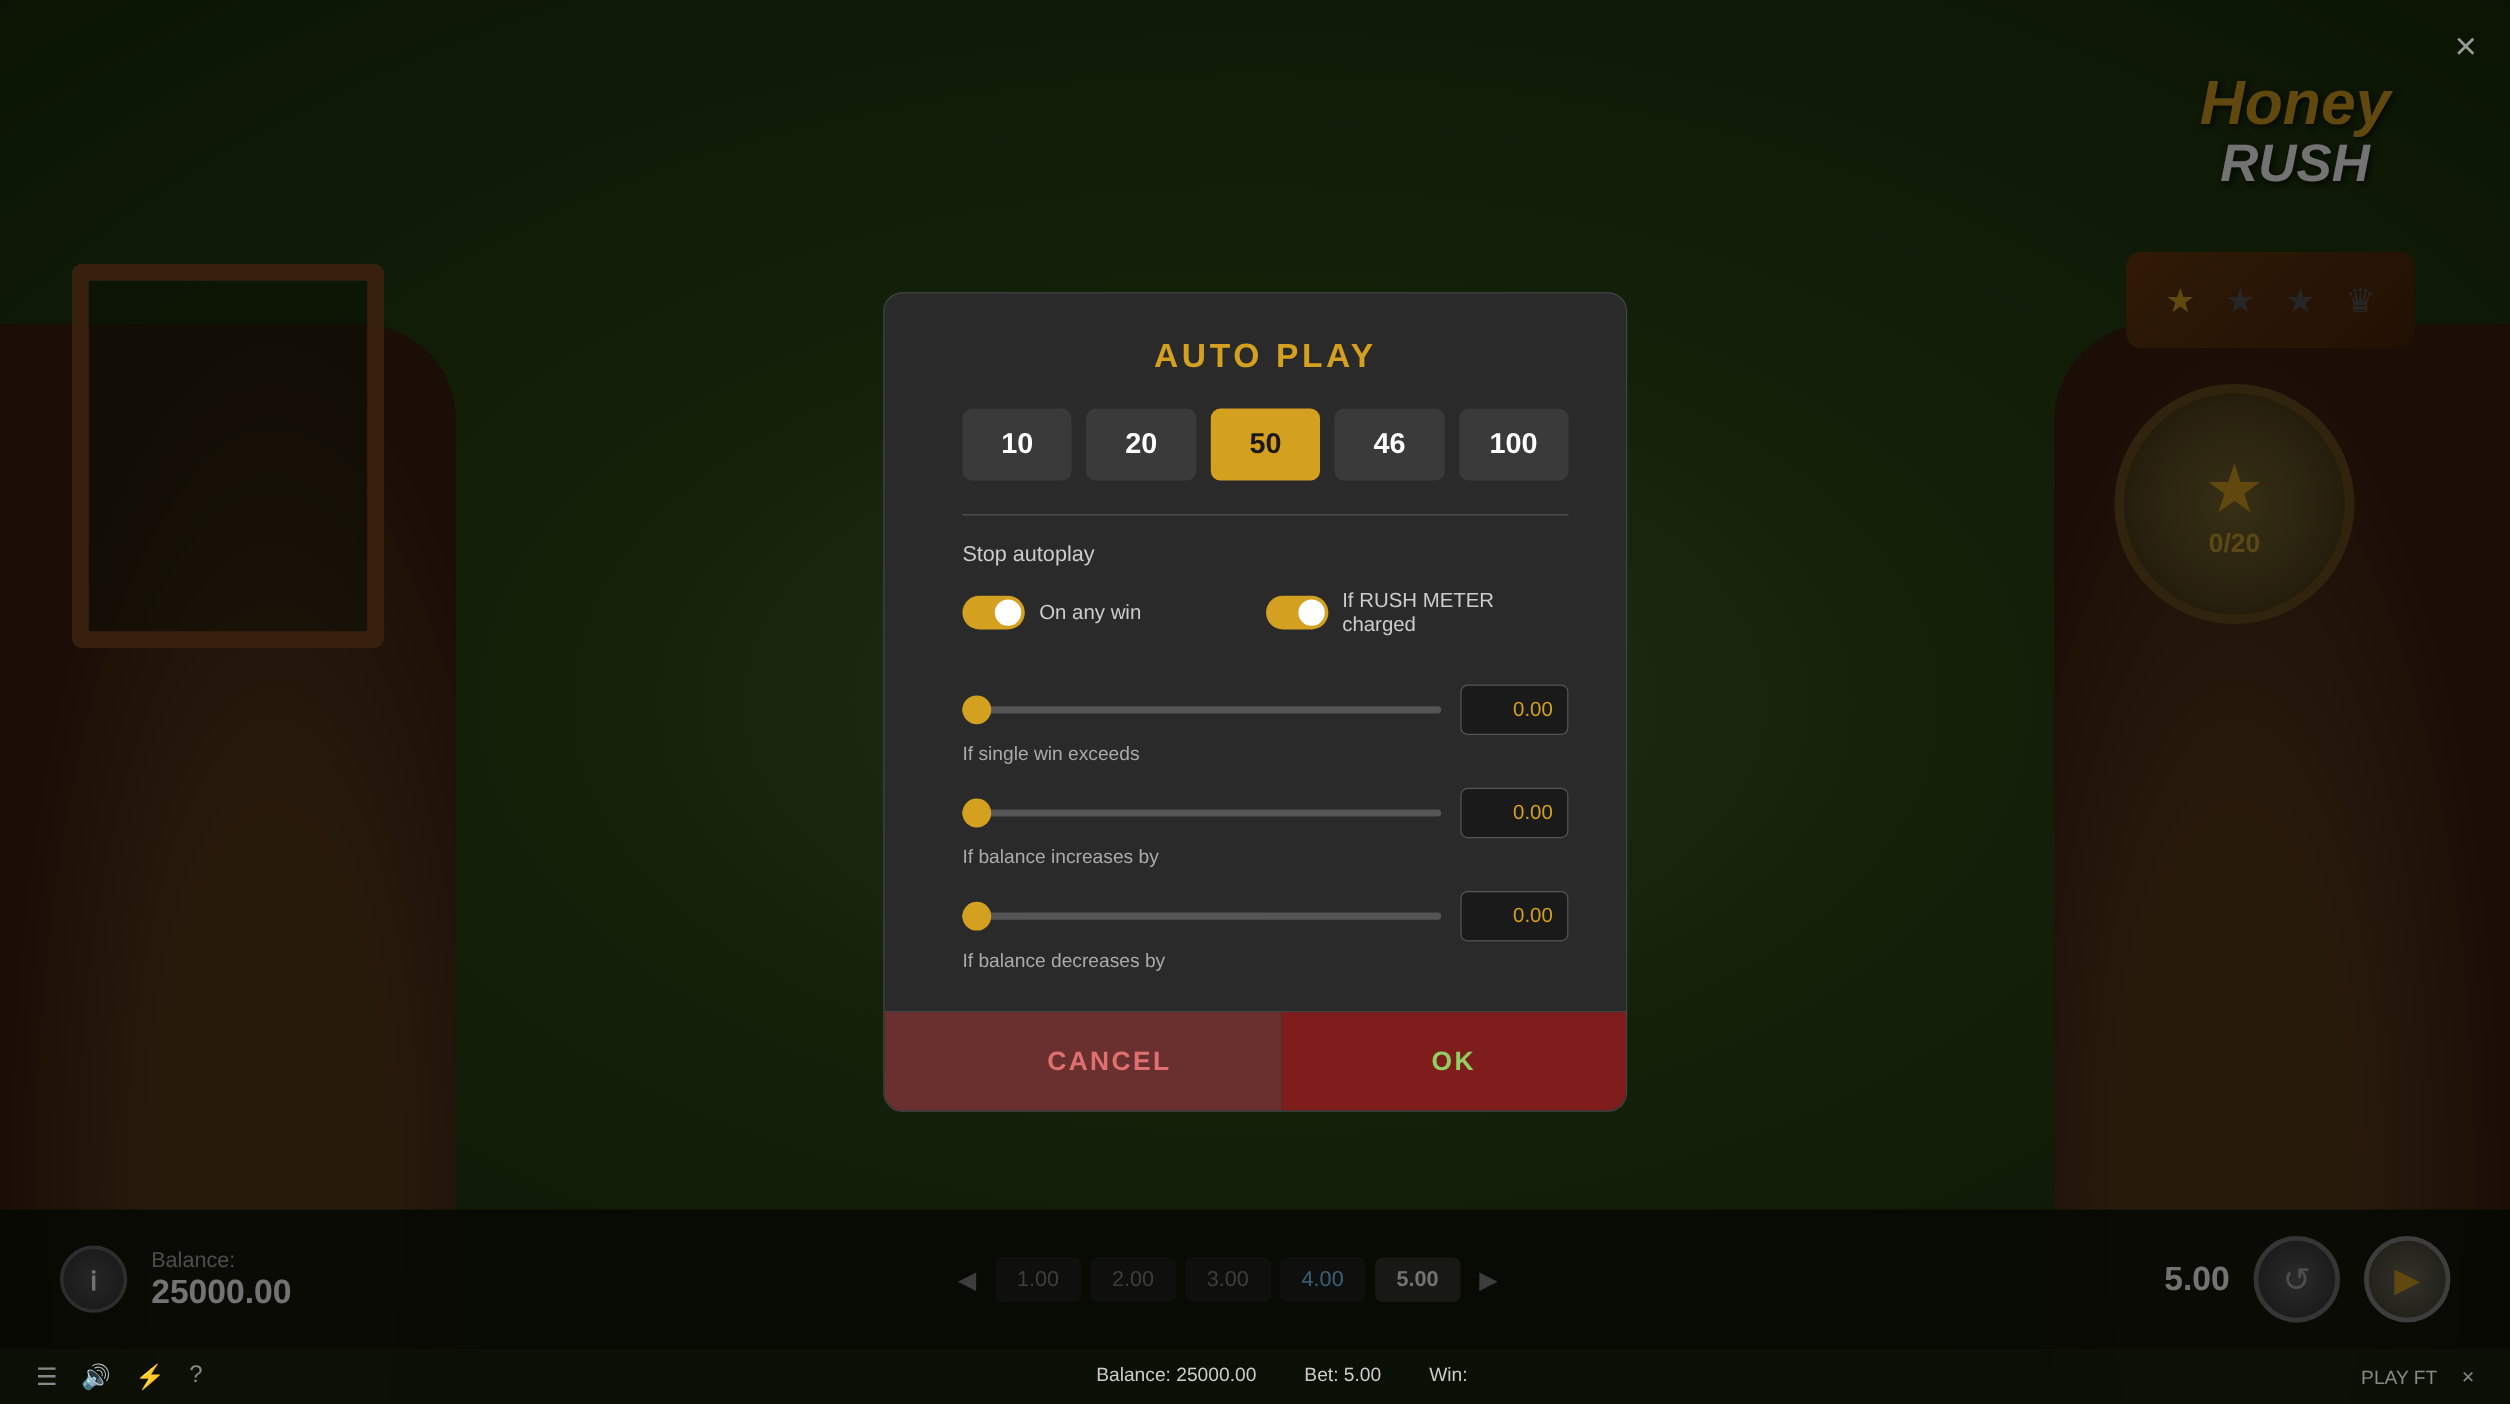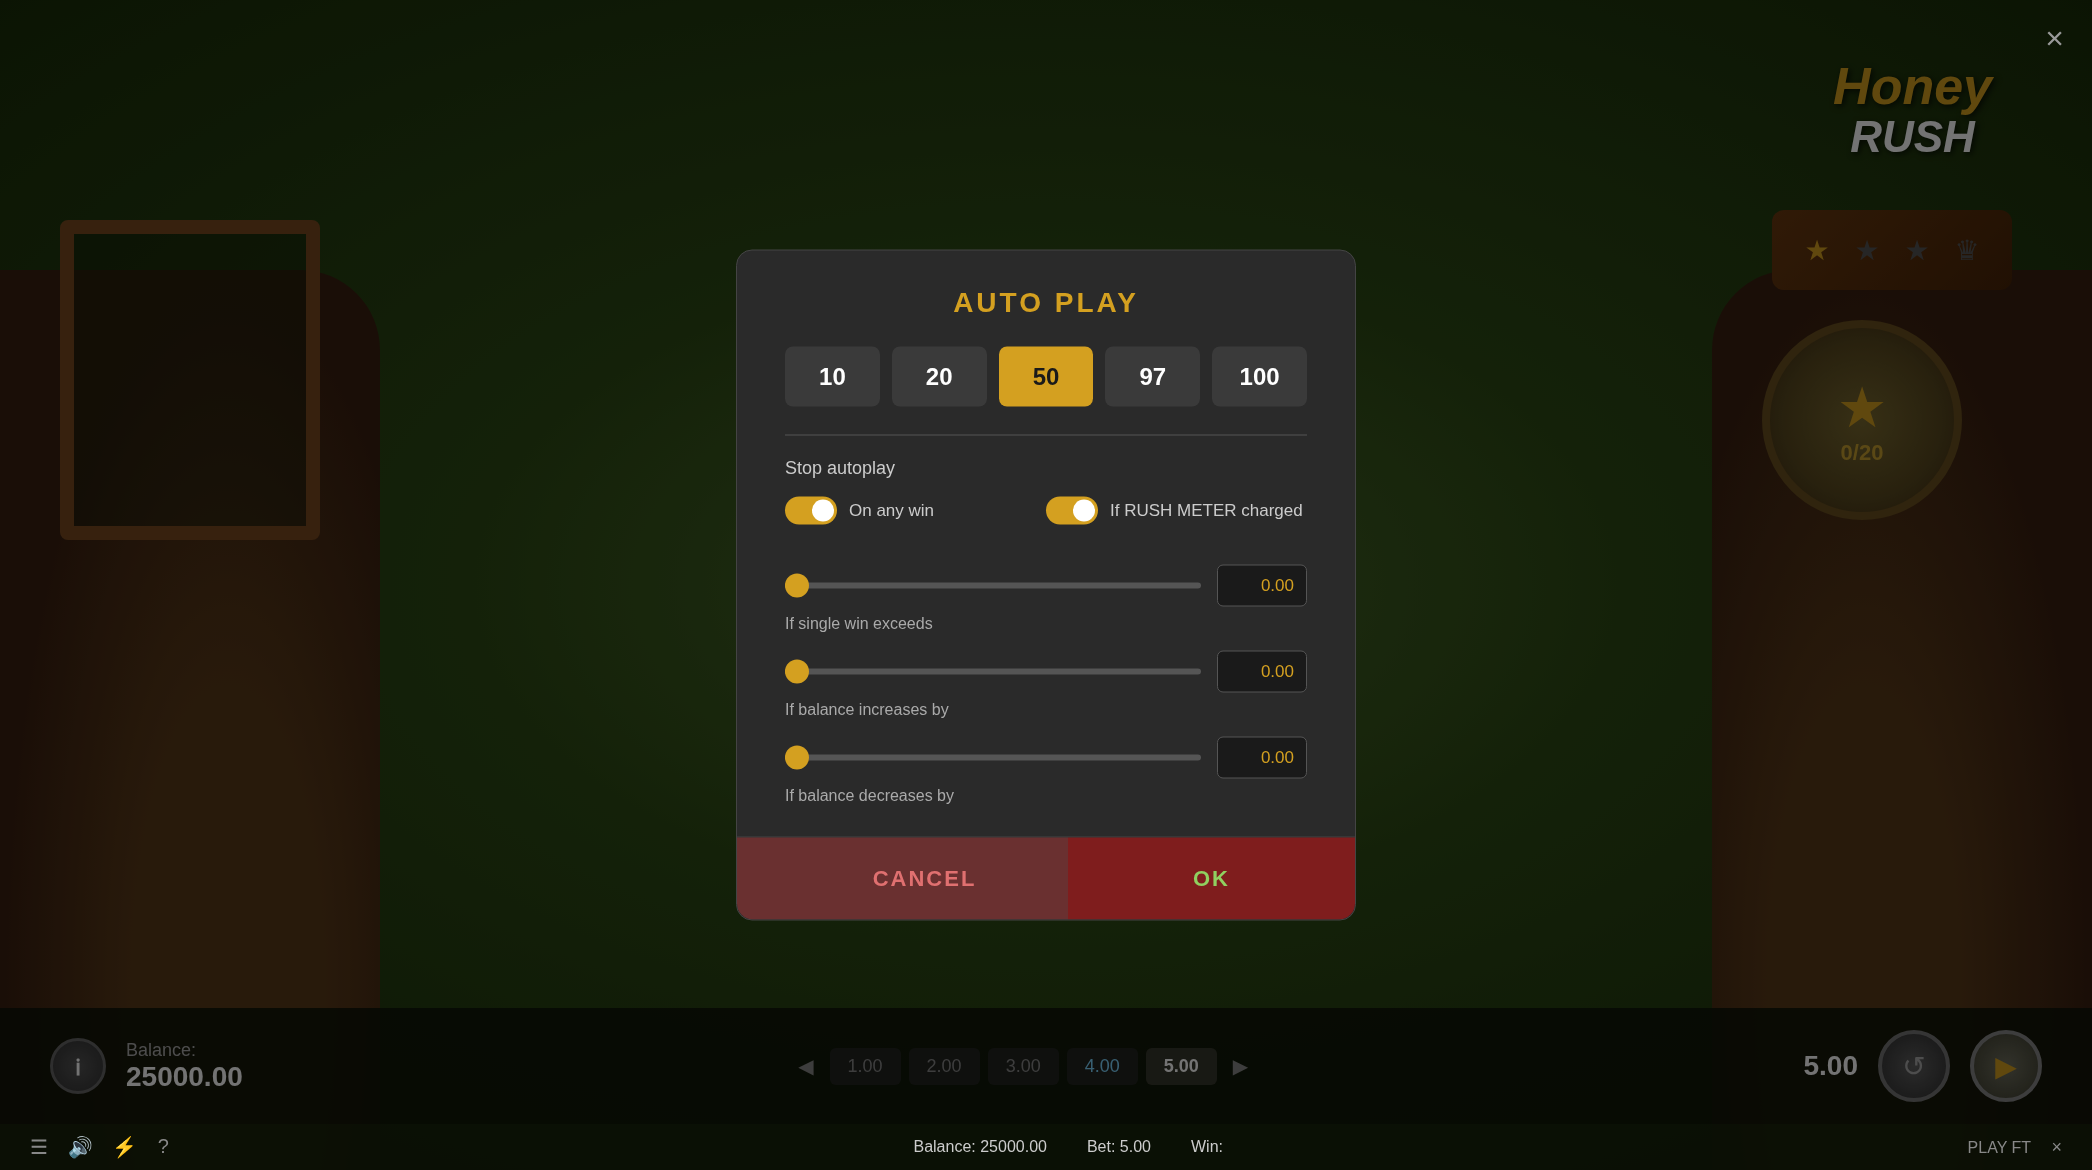--- a/index.html
+++ b/index.html
@@ -114,21 +114,21 @@
       transform: translate(-50%, -50%);
       width: 620px;
       background: #2a2a2a;
       border-radius: 16px;
       z-index: 20;
       overflow: hidden;
       border: 1px solid #444;
     }
 
     .modal-content {
-      padding: 36px 48px 0 48px;
+      padding: 36px 48px 0 65px;
     }
 
     .modal-title {
       text-align: center;
       color: #d4a020;
       font-size: 28px;
       font-weight: bold;
       letter-spacing: 3px;
       margin-bottom: 28px;
     }
@@ -498,21 +498,21 @@
 
 <div class="modal">
   <div class="modal-content">
 
     <div class="modal-title">AUTO PLAY</div>
 
     <div class="spin-buttons">
       <button class="spin-btn">10</button>
       <button class="spin-btn">20</button>
       <button class="spin-btn active">50</button>
-      <button class="spin-btn">97</button>
+      <button class="spin-btn">46</button>
       <button class="spin-btn">100</button>
     </div>
 
     <div class="divider"></div>
 
     <div class="stop-label">Stop autoplay</div>
 
     <div class="toggle-row">
       <div class="toggle-group">
         <div class="toggle"></div>

